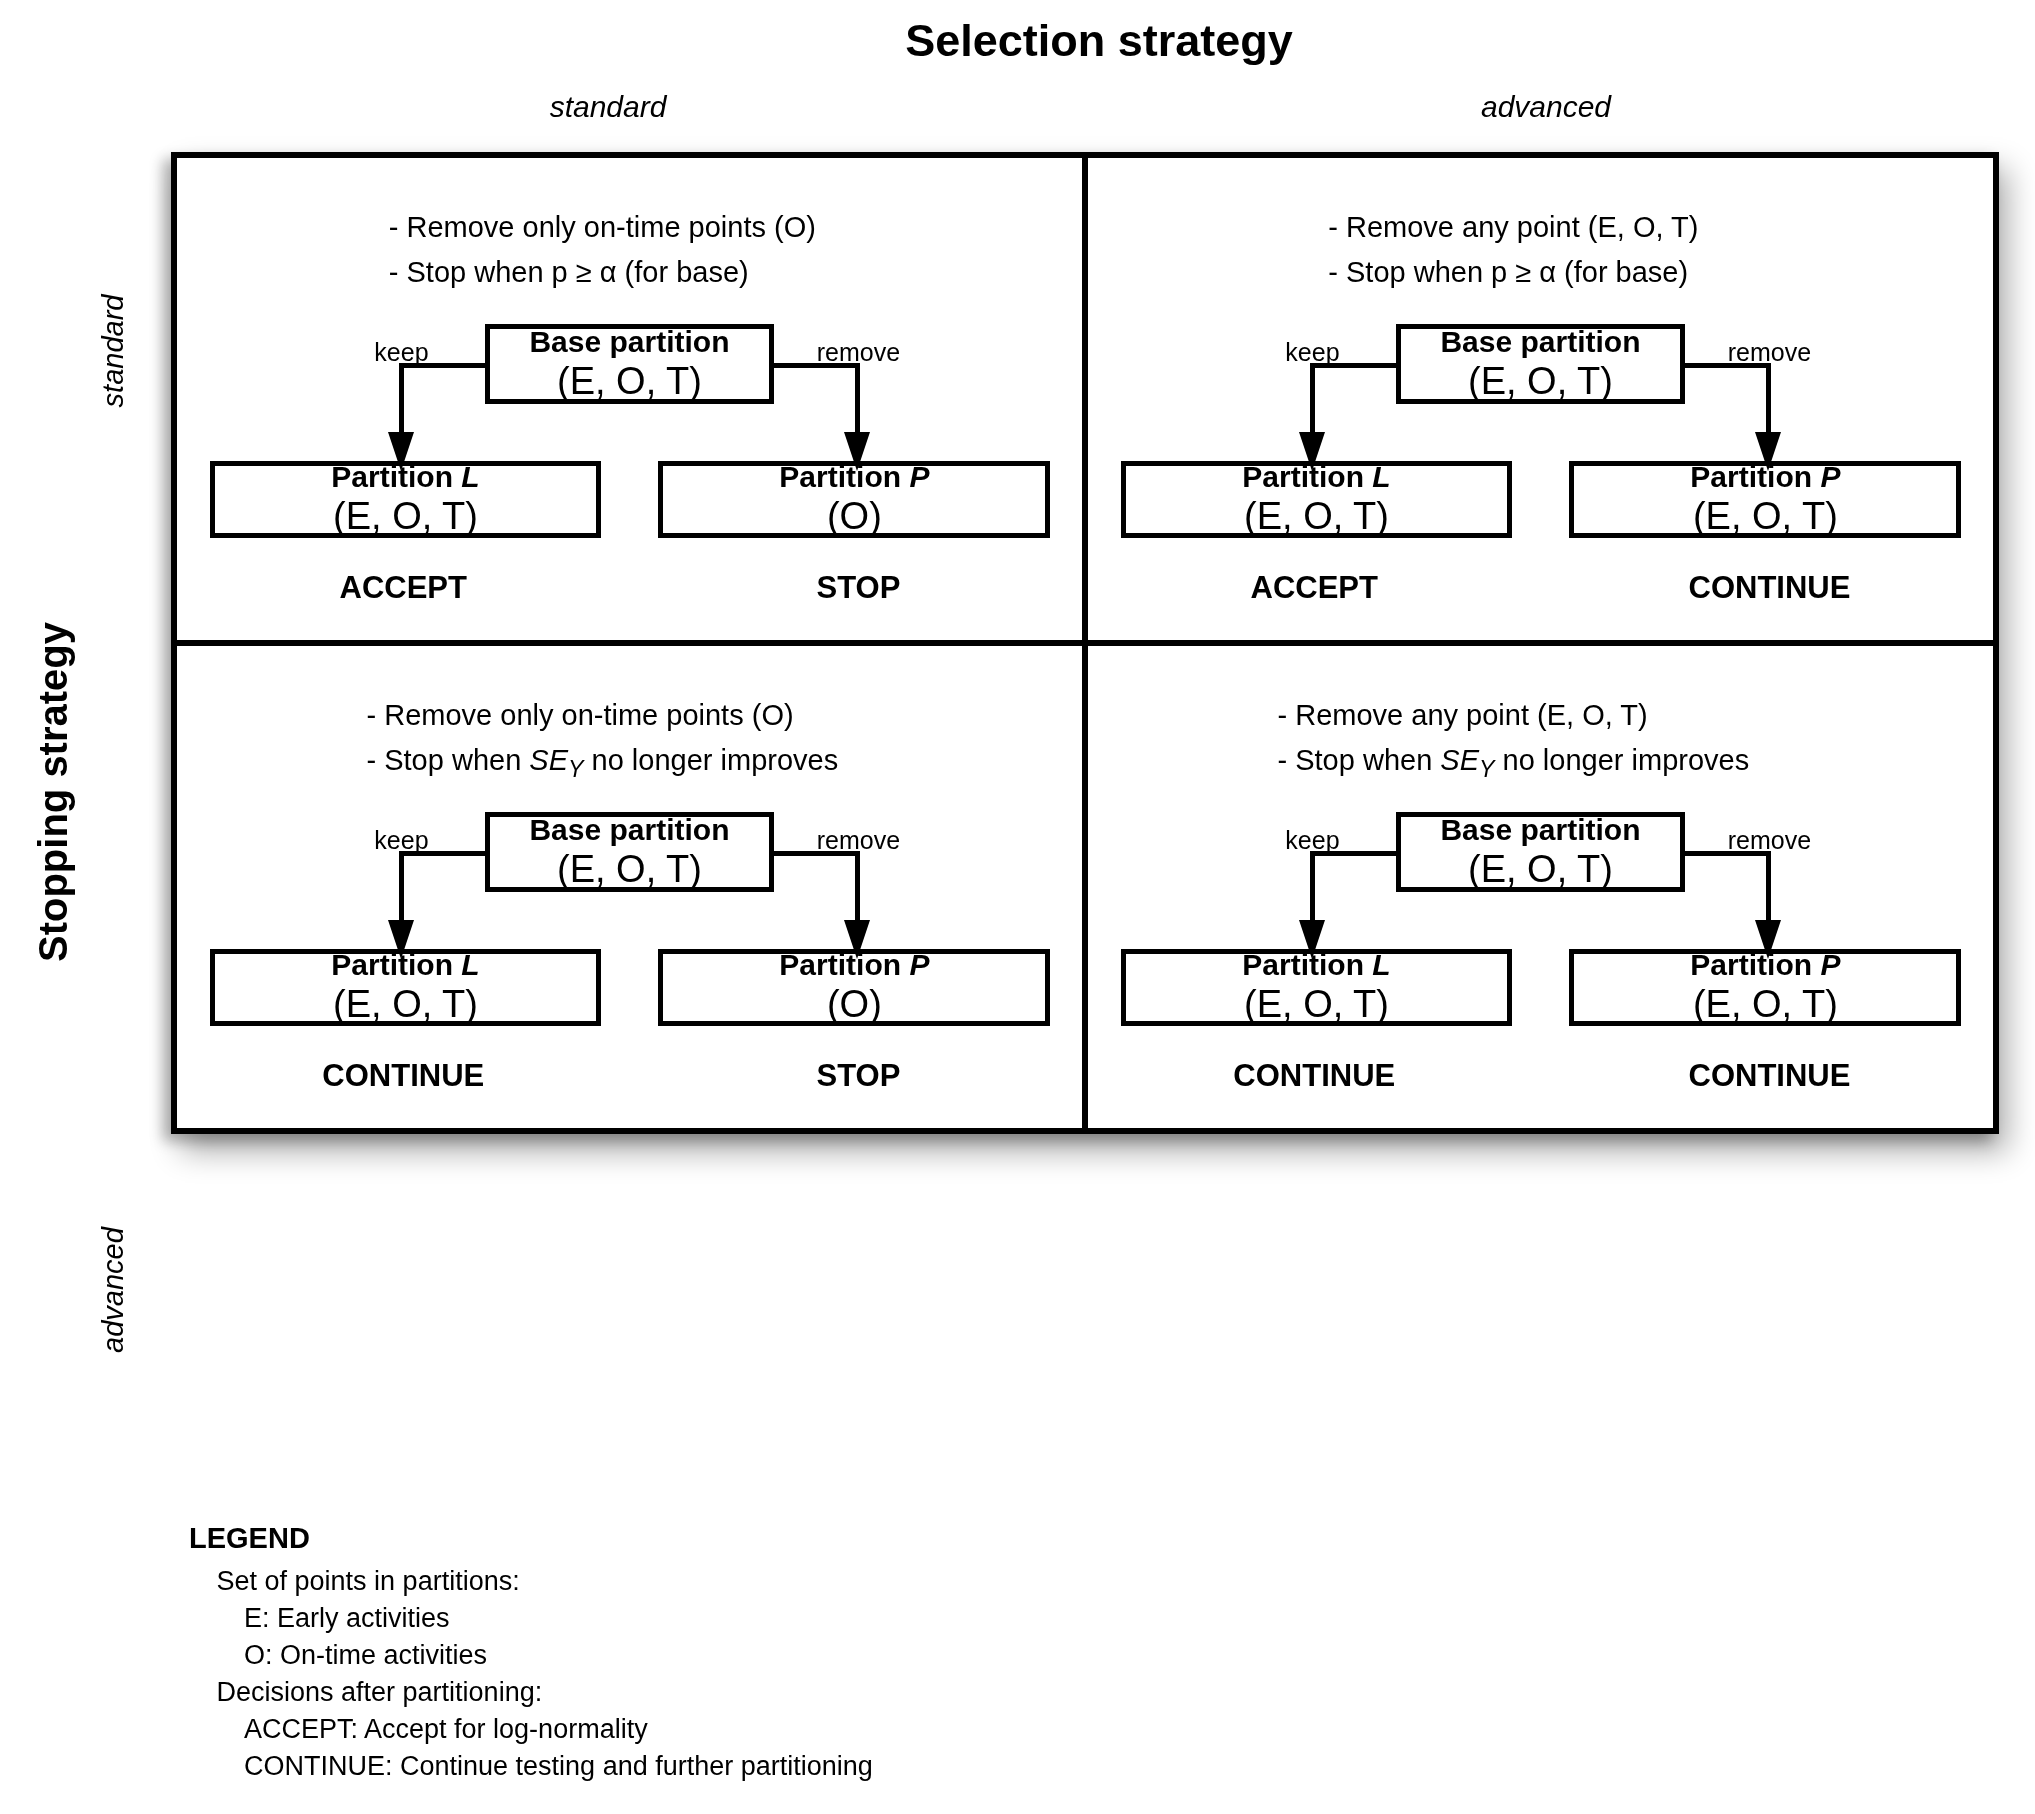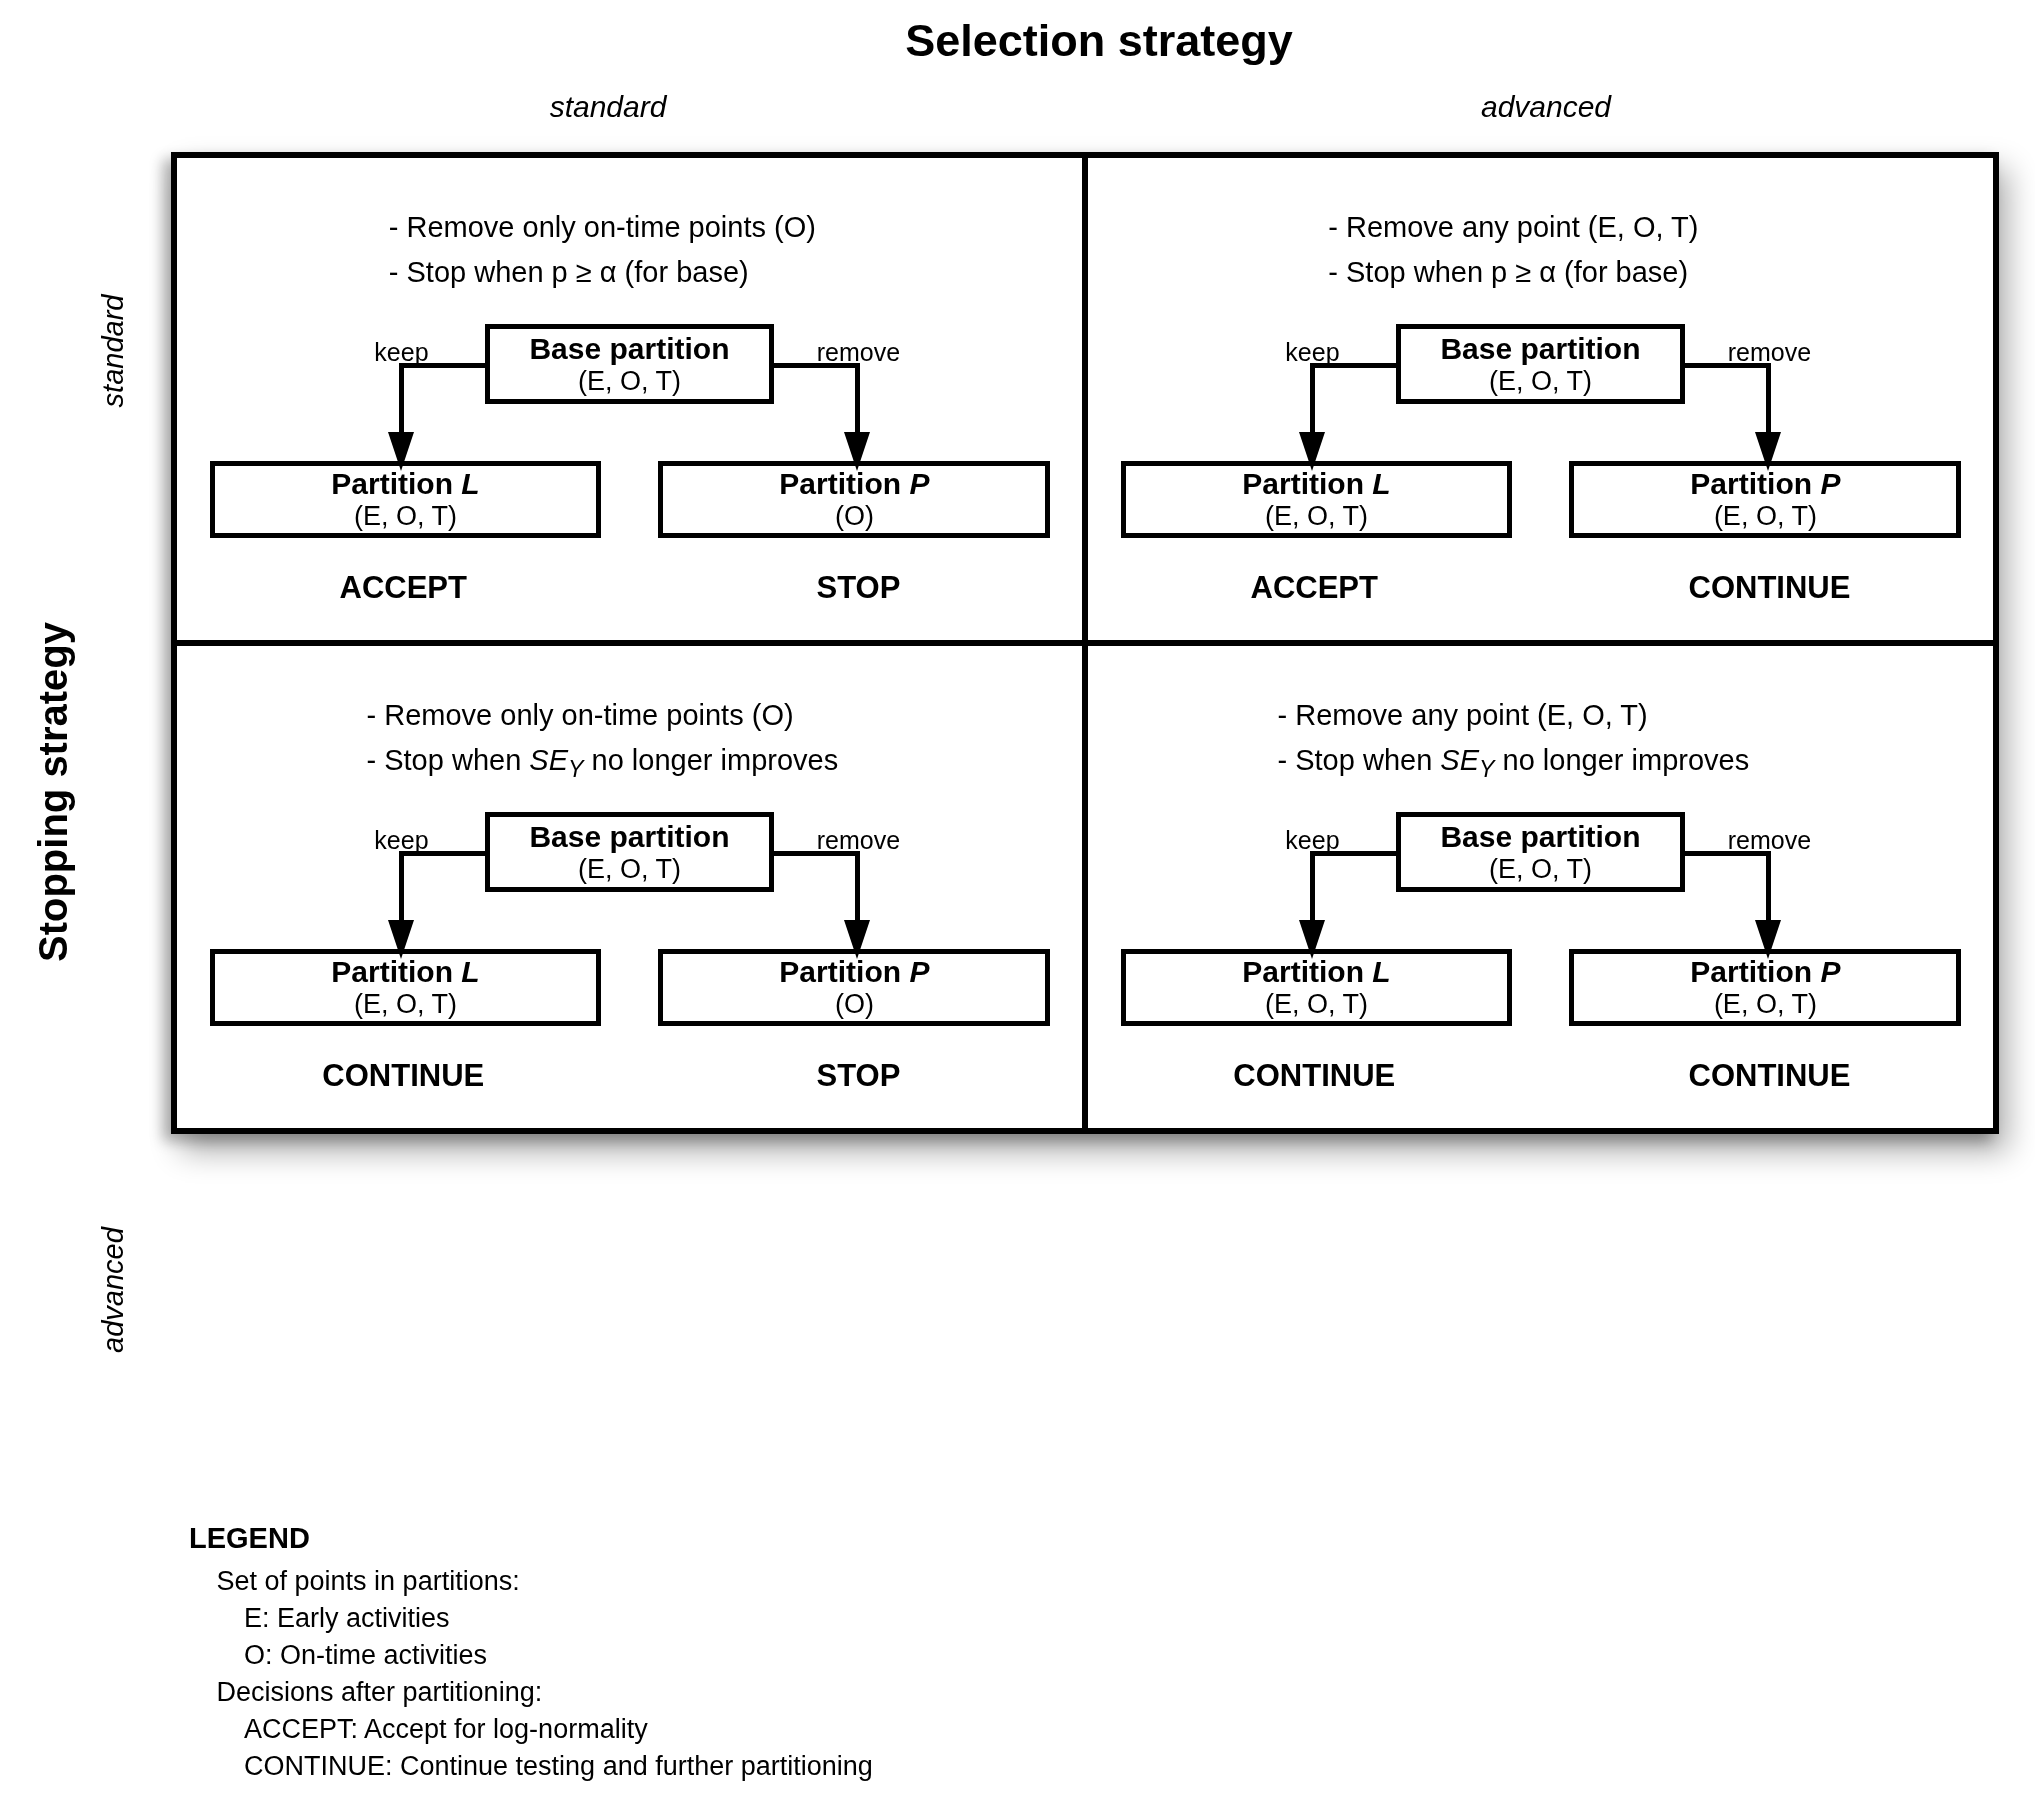--- a/index.html
+++ b/index.html
@@ -60,21 +60,21 @@
     text-align:left; white-space:nowrap;
   }
   .bullets sub { font-size:80%; vertical-align:-18%; }
 
   .base-box {
     position:absolute; left:34%; top:34.5%; width:32%; height:16.6%;
     box-sizing:border-box; border:5.1px solid #000;
     display:flex; flex-direction:column; align-items:center; justify-content:center;
   }
   .box-title { font-weight:bold; font-size:30px; line-height:1.15; white-space:nowrap; }
-  .box-set   { font-size:27px; line-height:1.15; white-space:nowrap; }
+  .box-set   { font-size:38px; line-height:1.15; white-space:nowrap; }
 
   .edge-label {
     position:absolute; top:37.4%;
     transform:translateX(-50%);
     font-size:25px; white-space:nowrap;
   }
   .keep-label { left:24.8%; }
   .remove-label { left:75.3%;text-align:right; }
 
   .hline { position:absolute; top:42.6%; height:4.6px; background:#000; }

